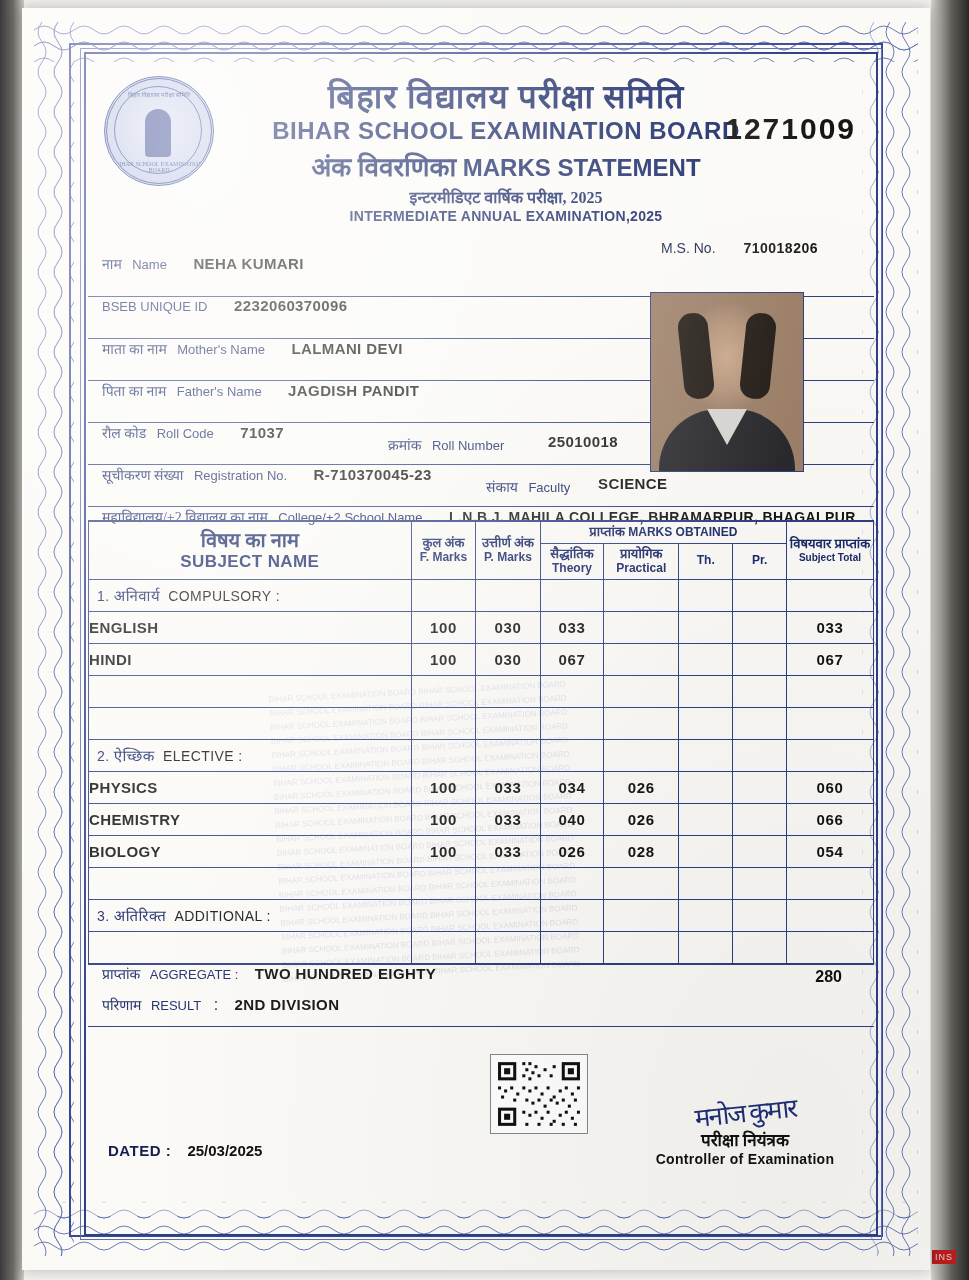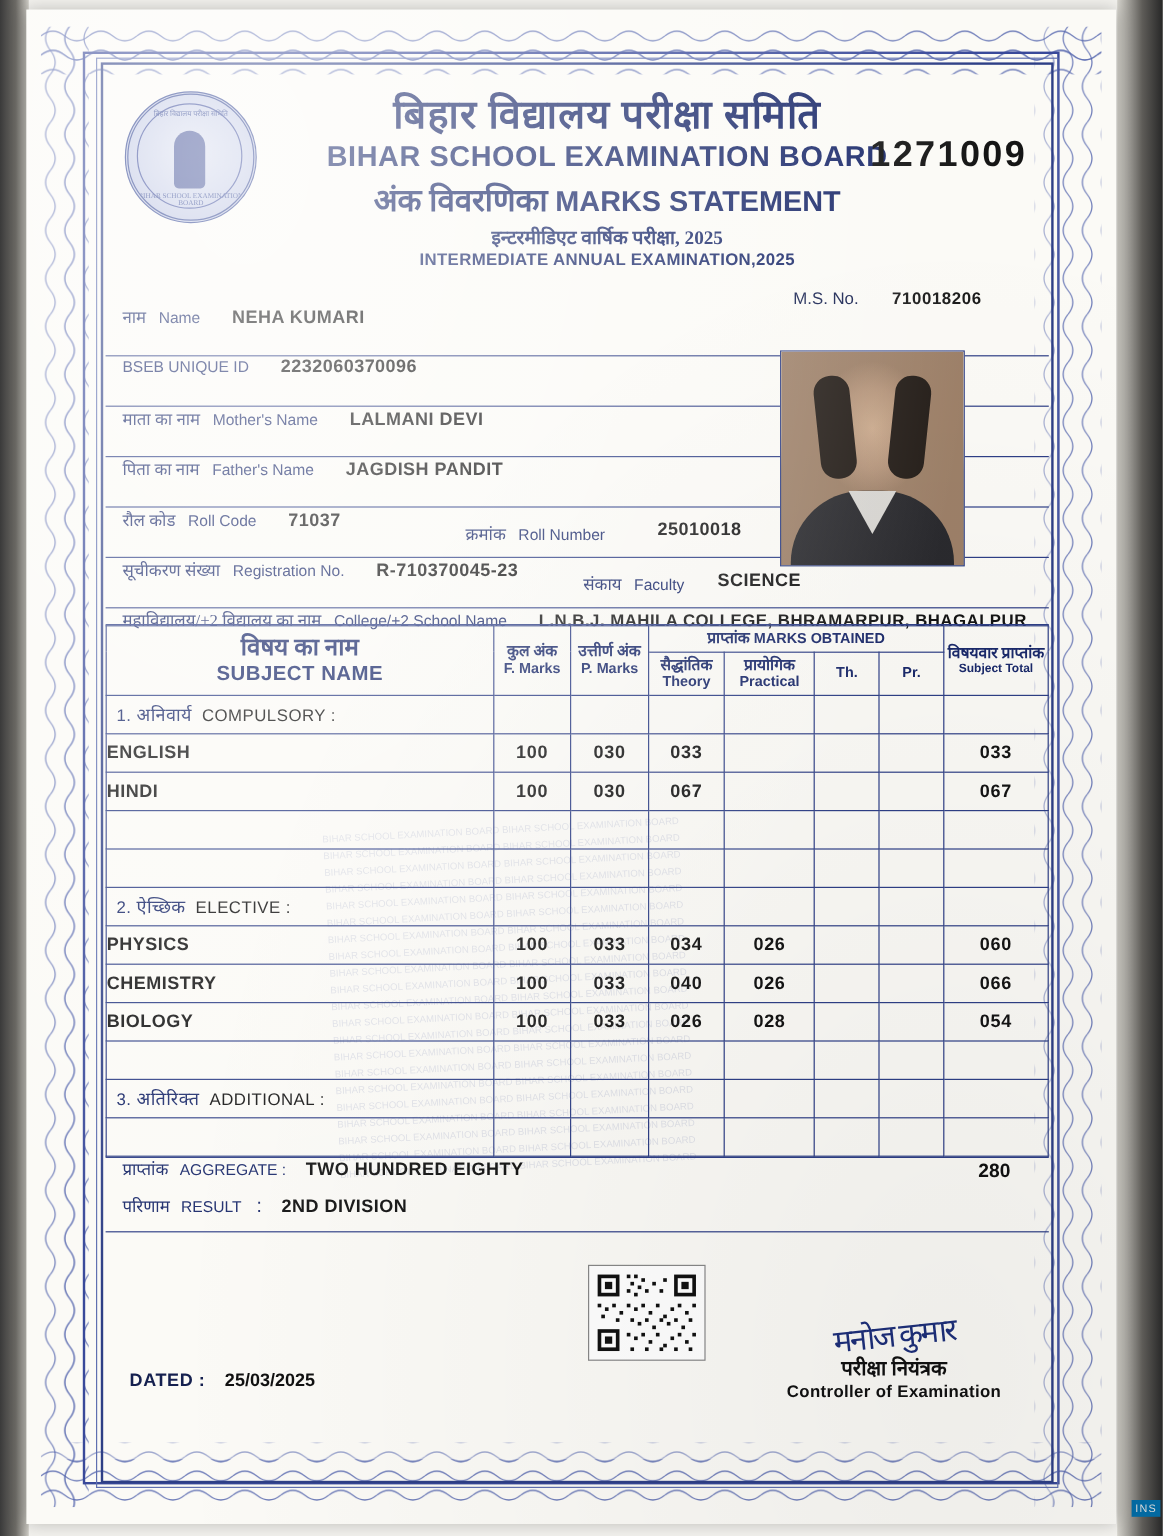--- a/index.html
+++ b/index.html
@@ -41,23 +41,23 @@
   }
   .edge-dark-left{
     position:absolute; left:0; top:0; width:24px; height:1280px;
     background:linear-gradient(to right,#3a3a3a,#6d6b66 55%,#cfcdc6);
   }
   .edge-dark-right{
     position:absolute; right:0; top:0; width:38px; height:1280px;
     background:linear-gradient(to left,#272727,#5e5c58 45%,#d6d4cd);
   }
   .ins-tag{
-    position:absolute; right:2px; bottom:16px;
+    position:absolute; right:13px; bottom:16px;
     color:#d8d8d8; font-size:9px; letter-spacing:1px;
-    background:#0369a1; padding:2px 3px;
+    background:#b91c1c; padding:2px 3px;
   }
 
   
   .wave-border {
     position: absolute;
     left: 12px; top: 14px;
     width: 884px; height: 1234px;
     pointer-events: none;
   }
   .inner-frame {

